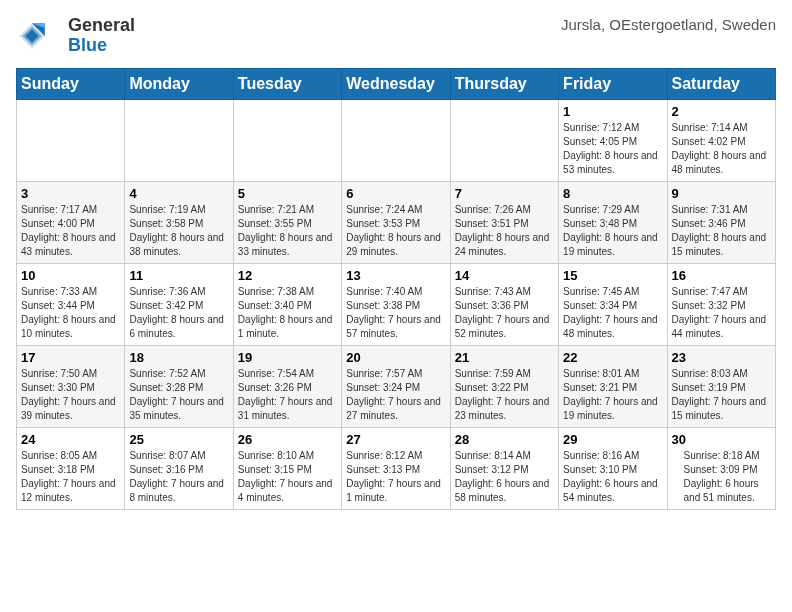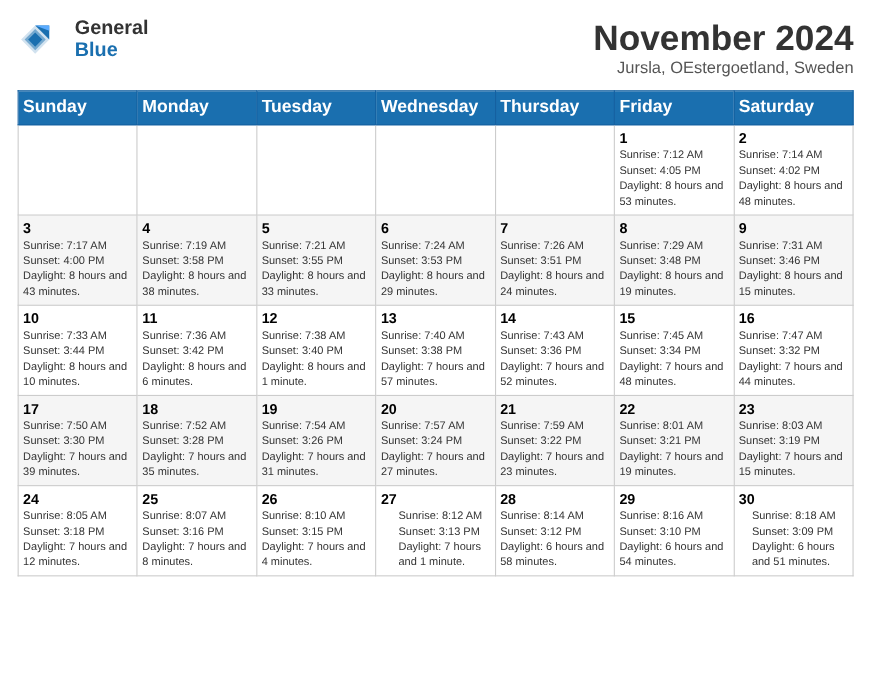--- a/index.html
+++ b/index.html
@@ -96,21 +96,20 @@
       <polygon points="20,12 28,20 20,28 12,20" fill="#1a6faf"></polygon>
       <polygon points="20,4 36,4 36,20" fill="#1a6faf"></polygon>
       <polygon points="20,4 36,4 36,10" fill="#5aabff"></polygon>
     </svg>
     <div class="logo-text">
       <span class="logo-general">General</span><br>
       <span class="logo-blue">Blue</span>
     </div>
   </div>
   <div class="title-block">
-    <div class="month-title">November 2024</div>
     <div class="location-title">Jursla, OEstergoetland, Sweden</div>
   </div>
 </div>
 
 <table class="calendar-table">
   <thead>
     <tr>
     <th>Sunday</th>
         <th>Monday</th>
         <th>Tuesday</th>
@@ -286,21 +285,21 @@
 Daylight: 7 hours and 8 minutes.</div>
         </td>
         <td>
           <span class="day-number">26</span>
           <div class="day-info" style="white-space: pre-line;">Sunrise: 8:10 AM
 Sunset: 3:15 PM
 Daylight: 7 hours and 4 minutes.</div>
         </td>
         <td>
           <span class="day-number">27</span>
-          <div class="day-info" style="white-space: pre-line; margin-left: 16px;">Sunrise: 8:12 AM
+          <div class="day-info" style="white-space: pre-line;">Sunrise: 8:12 AM
 Sunset: 3:13 PM
 Daylight: 7 hours and 1 minute.</div>
         </td>
         <td>
           <span class="day-number">28</span>
           <div class="day-info" style="white-space: pre-line;">Sunrise: 8:14 AM
 Sunset: 3:12 PM
 Daylight: 6 hours and 58 minutes.</div>
         </td>
         <td>

